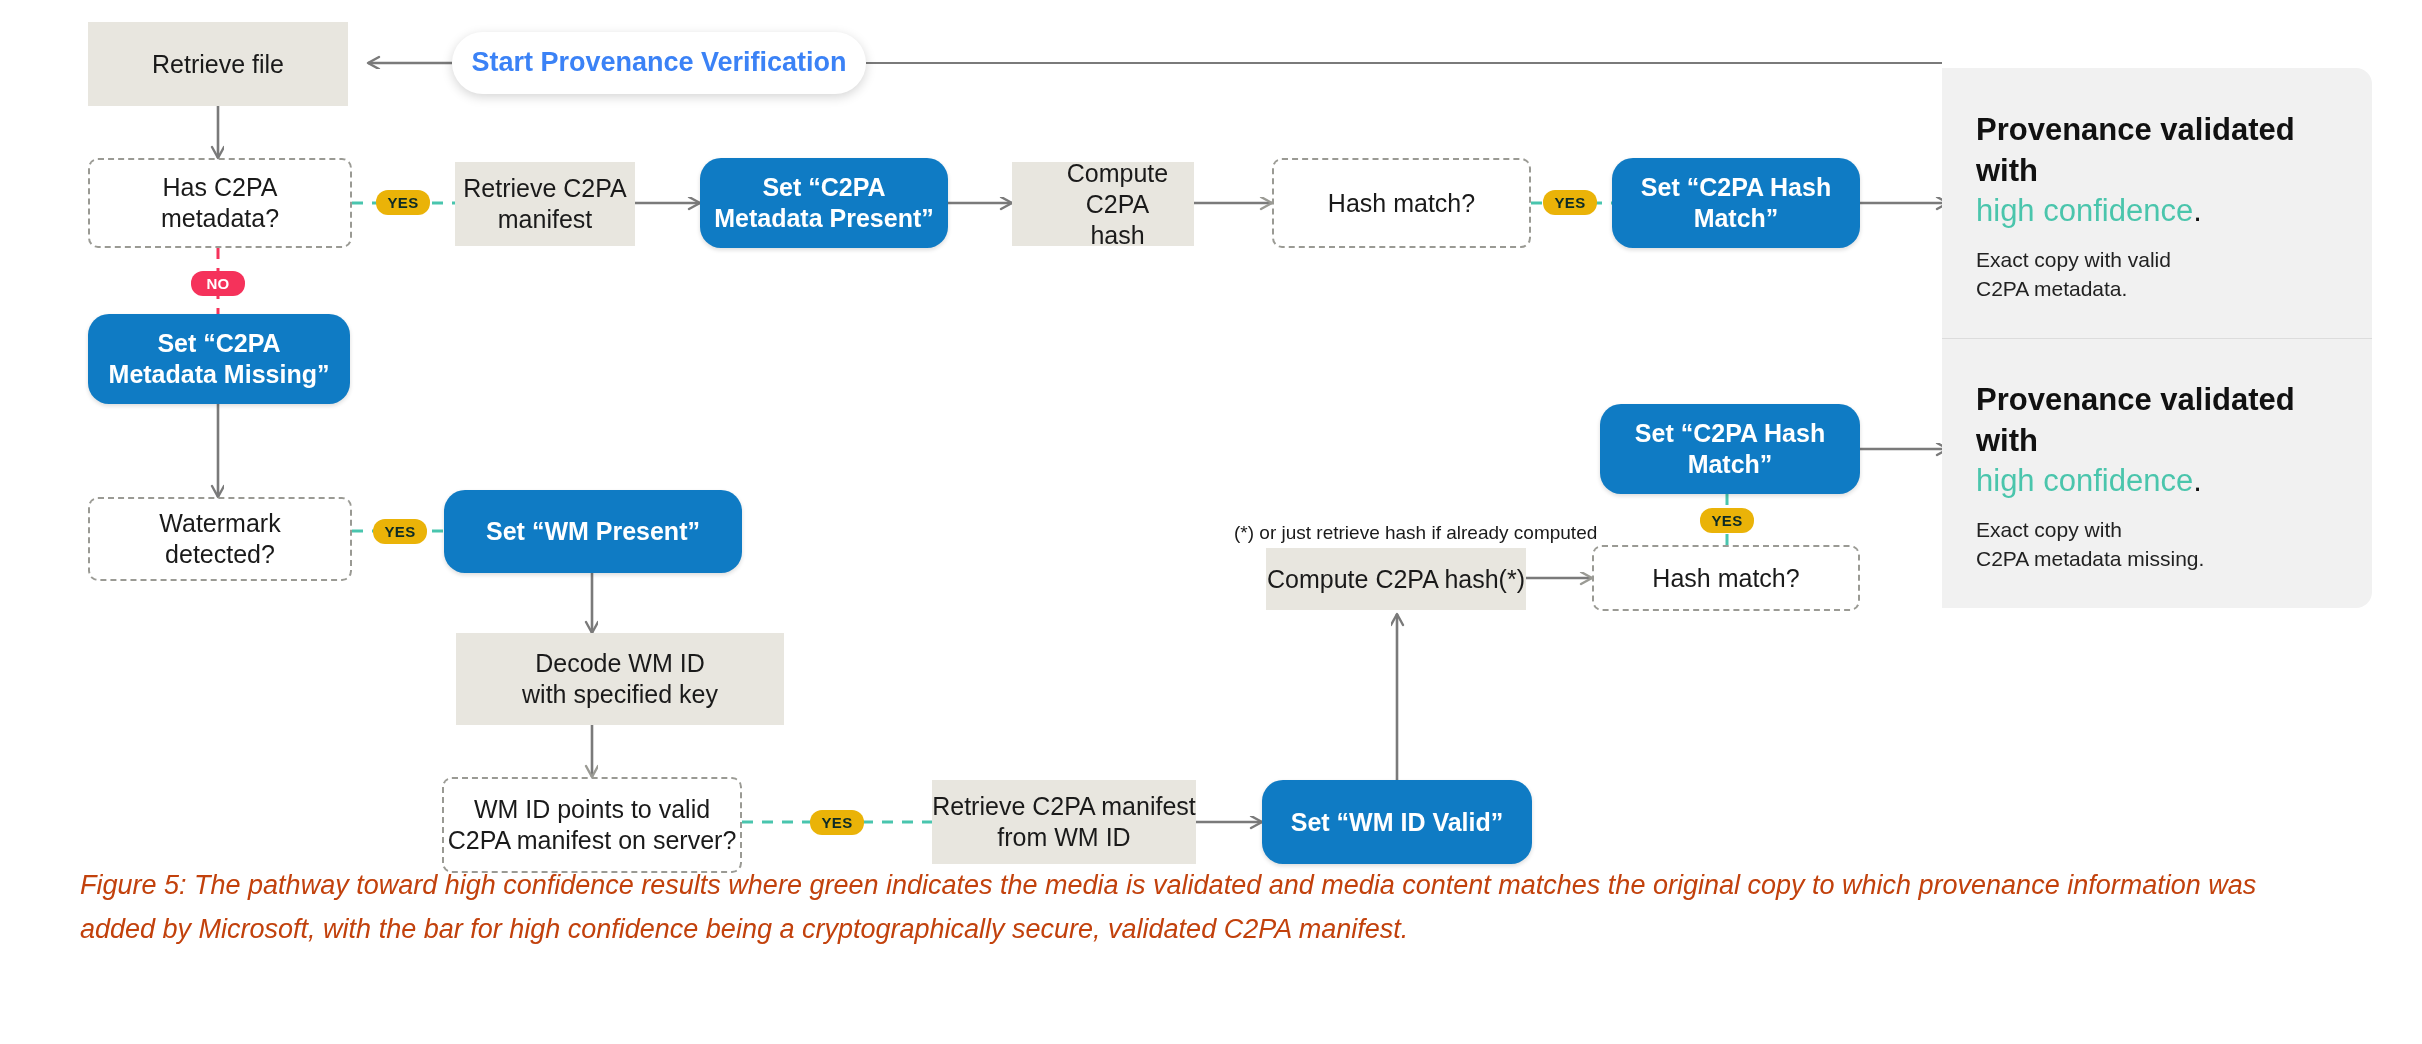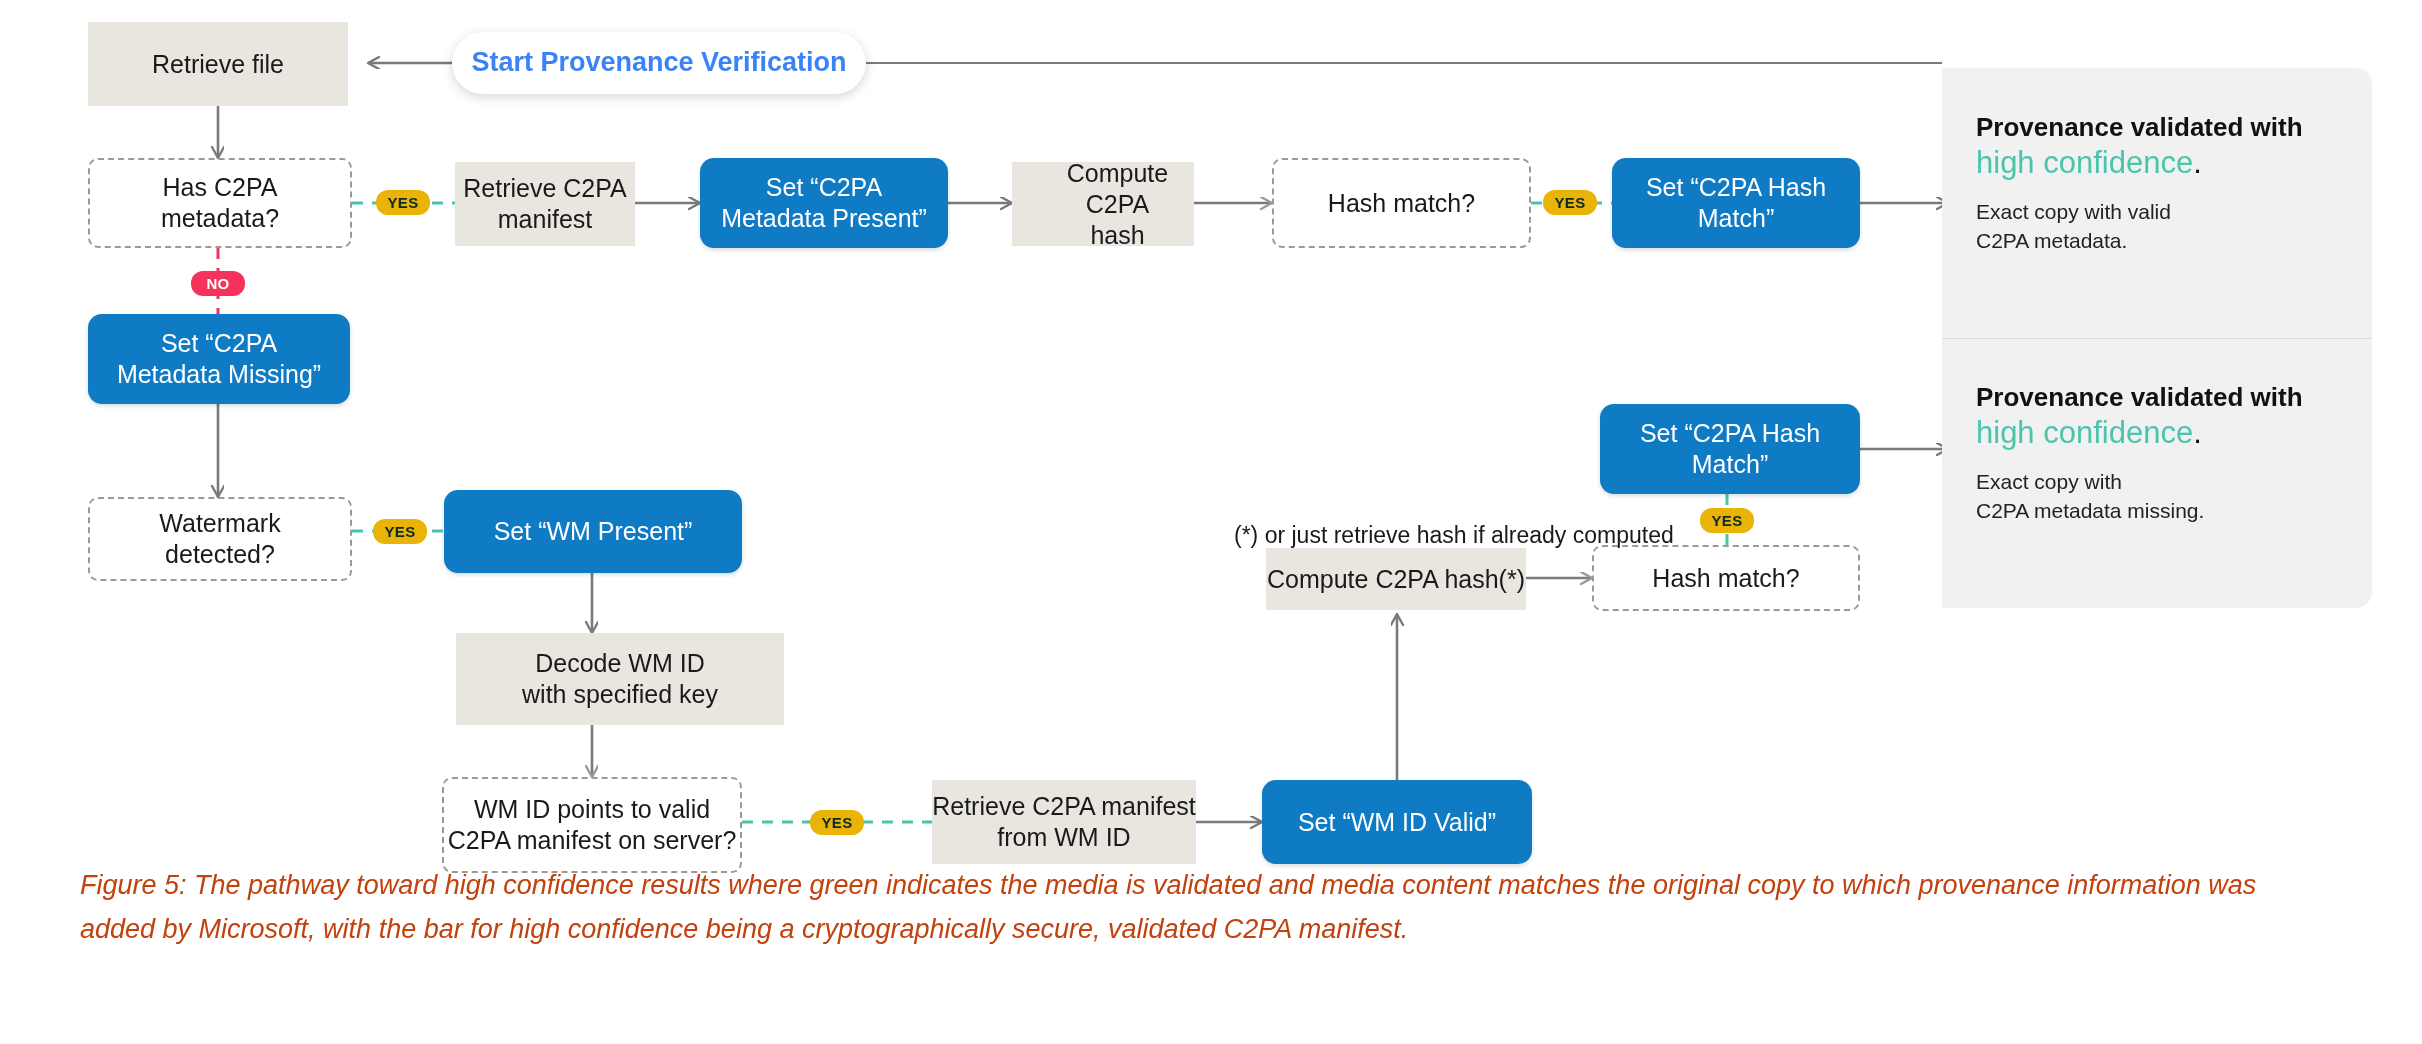--- a/index.html
+++ b/index.html
@@ -48,24 +48,24 @@
     background: #e8e6df;
     border-radius: 0;
     color: #1a1a1a;
     font-size: 25px;
     font-weight: 400;
   }
 
   
   .n-state {
     background: #0f7bc4;
-    border-radius: 14px;
+    border-radius: 21px;
     color: #ffffff;
     font-size: 25px;
-    font-weight: 400;
+    font-weight: 700;
     box-shadow: 0 2px 4px rgba(0,0,0,0.14);
   }
 
   
   .n-decision {
     background: transparent;
     border: 2.5px dashed #9a9a94;
     border-radius: 10px;
     color: #1a1a1a;
     font-size: 25px;
@@ -127,21 +127,21 @@
   #result-card-1 { top: 270px; height: 270px; }
   .result-divider {
     position: absolute;
     left: 0;
     top: 270px;
     width: 430px;
     height: 1px;
     background: #dcdcdc;
   }
   .result-head {
-    font-size: 26px;
+    font-size: 31px;
     font-weight: 700;
     color: #111111;
     line-height: 1.32;
     margin: 0;
     padding-top: 42px;
   }
   .result-accent {
     font-size: 31px;
     font-weight: 400;
     color: #4ac5ac;
@@ -157,21 +157,21 @@
     margin: 0;
     padding-top: 16px;
     white-space: pre-line;
   }
 
   
   #footnote {
     position: absolute;
     left: 1234px;
     top: 522px;
-    font-size: 23px;
+    font-size: 19px;
     color: #1a1a1a;
     white-space: nowrap;
   }
 
   
   #caption {
     position: absolute;
     left: 80px;
     top: 864px;
     width: 2240px;

